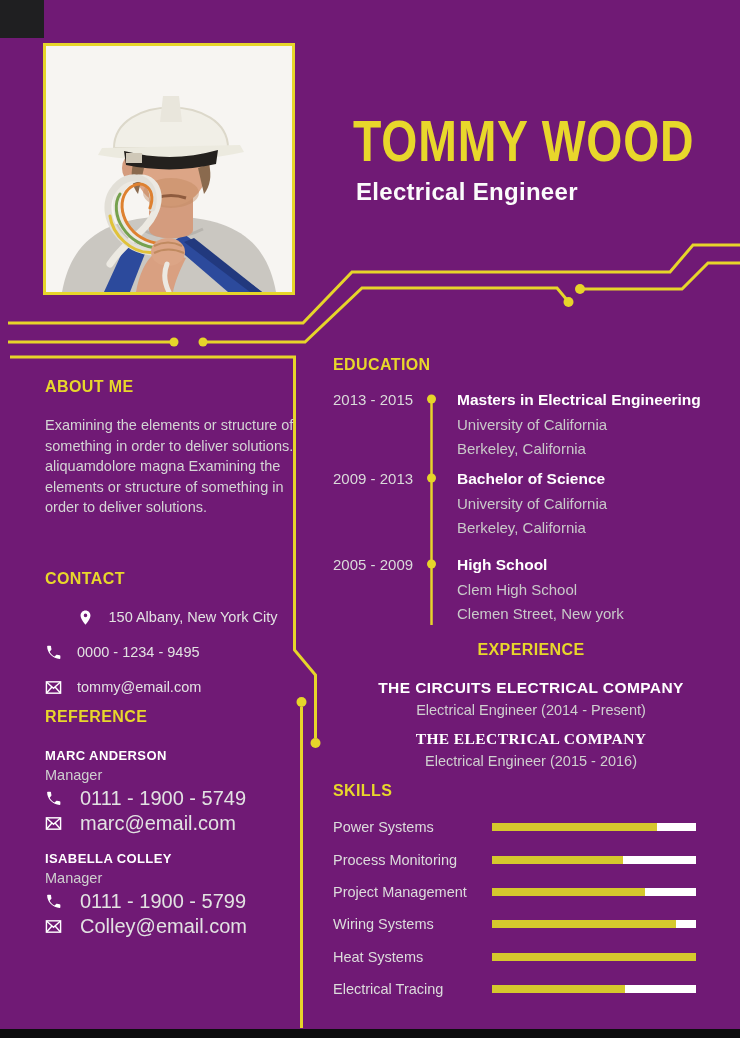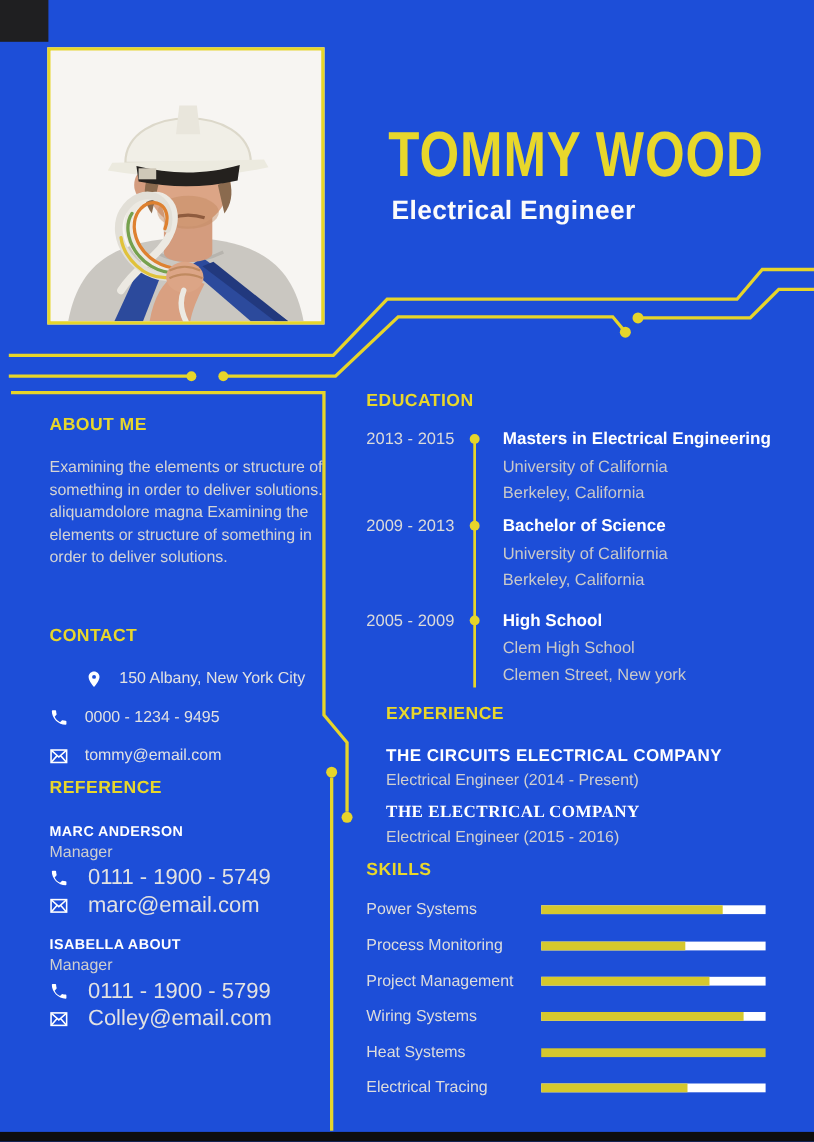--- a/index.html
+++ b/index.html
@@ -1,18 +1,18 @@
 <!DOCTYPE html>
 <html><head>
 <meta charset="utf-8">
 <style>
   html,body{margin:0;padding:0;background:#1a1a1b;}
   .page{
     position:relative;width:740px;height:1038px;overflow:hidden;
-    background:#1d4ed8;
+    background:#701a75;
     font-family:"Liberation Sans", sans-serif;
     color:#e0e0e0;
   }
   .corner-square{position:absolute;left:0;top:0;width:44px;height:38px;background:#1f1f21;}
   .bottom-bar{position:absolute;left:0;bottom:0;width:740px;height:9px;background:#0d0d0e;}
 
   .circuit-svg{position:absolute;left:0;top:0;pointer-events:none;}
 
   .photo-frame{
     position:absolute;left:43px;top:43px;width:252px;height:252px;
@@ -52,21 +52,21 @@
   .person .prole{font-size:14.5px;color:#cfcfcf;margin-top:4px;}
   .person .row{display:flex;align-items:center;gap:18px;margin-top:5px;height:20px;font-size:20px;color:#e2e2e2;}
 
   
   .education-heading{position:absolute;left:333px;top:354px;}
   .edu-item{position:absolute;left:333px;display:flex;}
   .edu-item .period{width:124px;font-size:15px;color:#dadada;line-height:24.5px;flex:0 0 124px;}
   .edu-item .edu-degree{font-size:15.5px;font-weight:bold;color:#ffffff;line-height:24.5px;}
   .edu-item .edu-sub{font-size:15px;color:#c9c9c9;line-height:24.5px;}
 
-  .experience{position:absolute;left:351px;top:639px;width:380px;}
+  .experience{position:absolute;left:341px;top:639px;width:380px;text-align:center;}
   .job-company{font-size:15.5px;font-weight:bold;color:#ffffff;letter-spacing:0.4px;line-height:18px;}
   .job-role{font-size:14.5px;color:#cfcfcf;line-height:18px;margin-top:4px;}
   .job:first-of-type .job-company{margin-top:18px;}
   .job + .job .job-company{margin-top:11px;font-family:Liberation Serif, serif;}
 
   .skills{position:absolute;left:333px;top:780px;width:363px;}
   .skill-rows{margin-top:9px;}
   .skill-row{display:flex;align-items:center;justify-content:space-between;height:32.4px;}
   .skill-label{font-size:14.5px;color:#dcdcdc;}
   .skill-bar{width:204px;height:8px;background:#ffffff;flex:0 0 204px;}
@@ -200,21 +200,21 @@
             <g fill="none" stroke="#ffffff" stroke-width="2">
               <rect x="2" y="4" width="20" height="16"></rect>
               <path d="M2.5 4.5 12 13 21.5 4.5 M2.5 19.5 9.8 11.2 M21.5 19.5 14.2 11.2"></path>
             </g>
           </svg>
         <span>marc@email.com</span>
       </div>
     </div>
 
     <div class="person">
-      <div class="pname">ISABELLA ABOUT</div>
+      <div class="pname">ISABELLA COLLEY</div>
       <div class="prole">Manager</div>
       <div class="row">
         <svg class="icn" viewBox="0 0 24 24">
             <path fill="#ffffff" d="M6.6 10.8c1.5 3 3.9 5.4 6.9 6.9l2.3-2.3c.3-.3.7-.4 1.1-.2 1.2.4 2.5.6 3.8.6.6 0 1 .4 1 1V20c0 .6-.4 1-1 1C11.3 21 3 12.7 3 3.3c0-.6.4-1 1-1h3.5c.6 0 1 .4 1 1 0 1.3.2 2.6.6 3.8.1.4 0 .8-.2 1.1l-2.3 2.6z"></path>
           </svg>
         <span>0111 - 1900 - 5799</span>
       </div>
       <div class="row">
         <svg class="icn" viewBox="0 0 24 24">
             <g fill="none" stroke="#ffffff" stroke-width="2">

